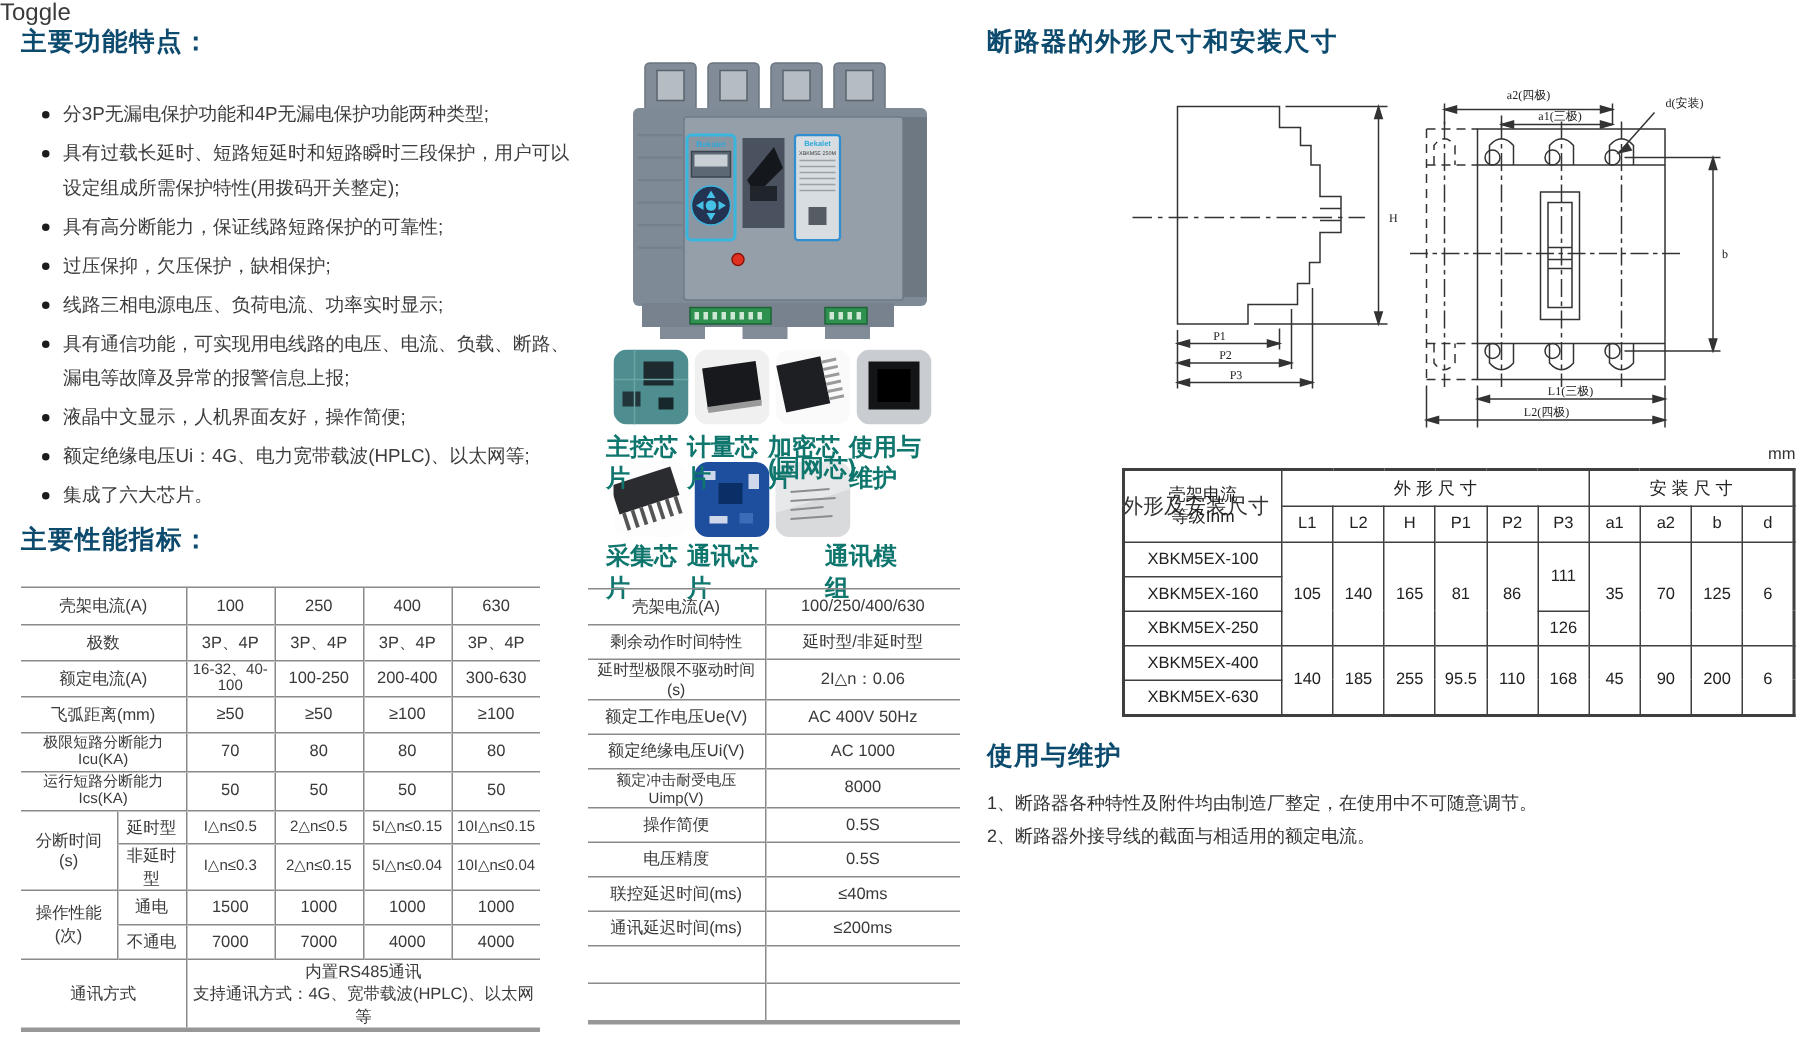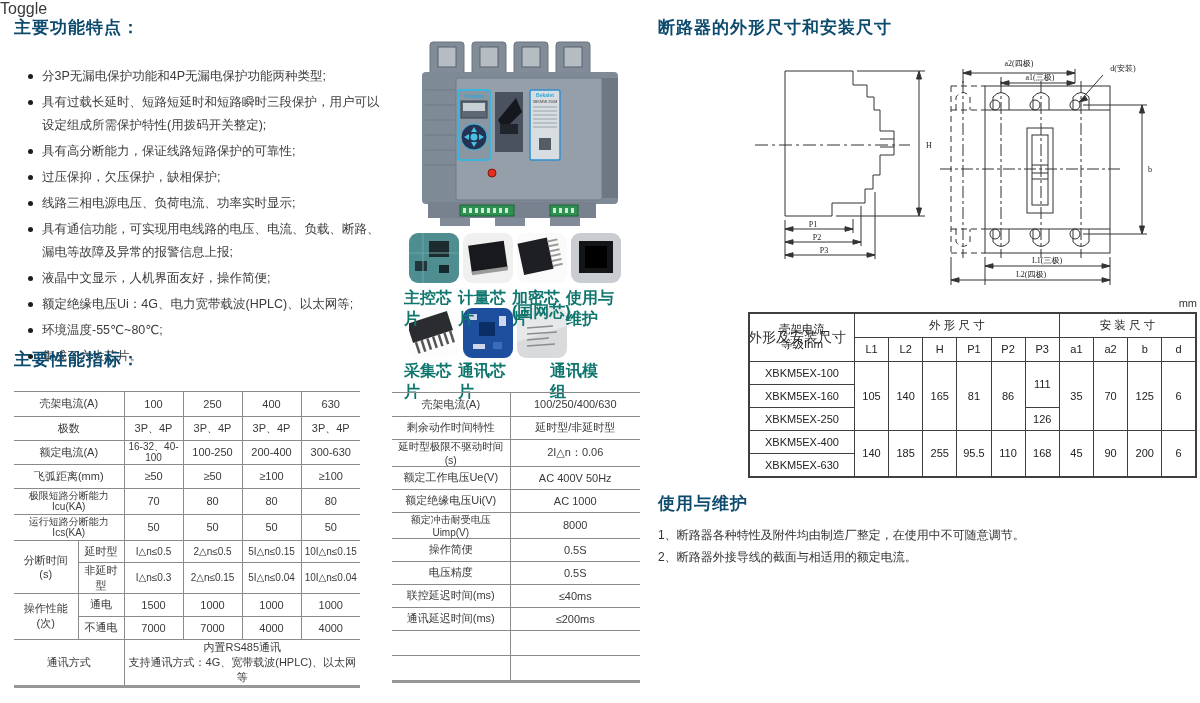--- a/index.html
+++ b/index.html
@@ -50,21 +50,20 @@
 
   <ul class="bullets abs" style="left:14px;top:54px;">
     <li>分3P无漏电保护功能和4P无漏电保护功能两种类型;</li>
     <li>具有过载长延时、短路短延时和短路瞬时三段保护，用户可以设定组成所需保护特性(用拨码开关整定);</li>
     <li>具有高分断能力，保证线路短路保护的可靠性;</li>
     <li>过压保抑，欠压保护，缺相保护;</li>
     <li>线路三相电源电压、负荷电流、功率实时显示;</li>
     <li>具有通信功能，可实现用电线路的电压、电流、负载、断路、漏电等故障及异常的报警信息上报;</li>
     <li>液晶中文显示，人机界面友好，操作简便;</li>
     <li>额定绝缘电压Ui：4G、电力宽带载波(HPLC)、以太网等;</li>
-    <li>环境温度-55℃~80℃;</li>
     <li>集成了六大芯片。</li>
   </ul>
 
   <div class="abs heading" style="left:14px;top:348px;">主要性能指标：</div>
 
   <div class="abs tblwrap" style="left:14px;top:391px;width:346px;">
   <table class="ptbl">
     <colgroup>
           <col style="width:64px">
           <col style="width:46px">

